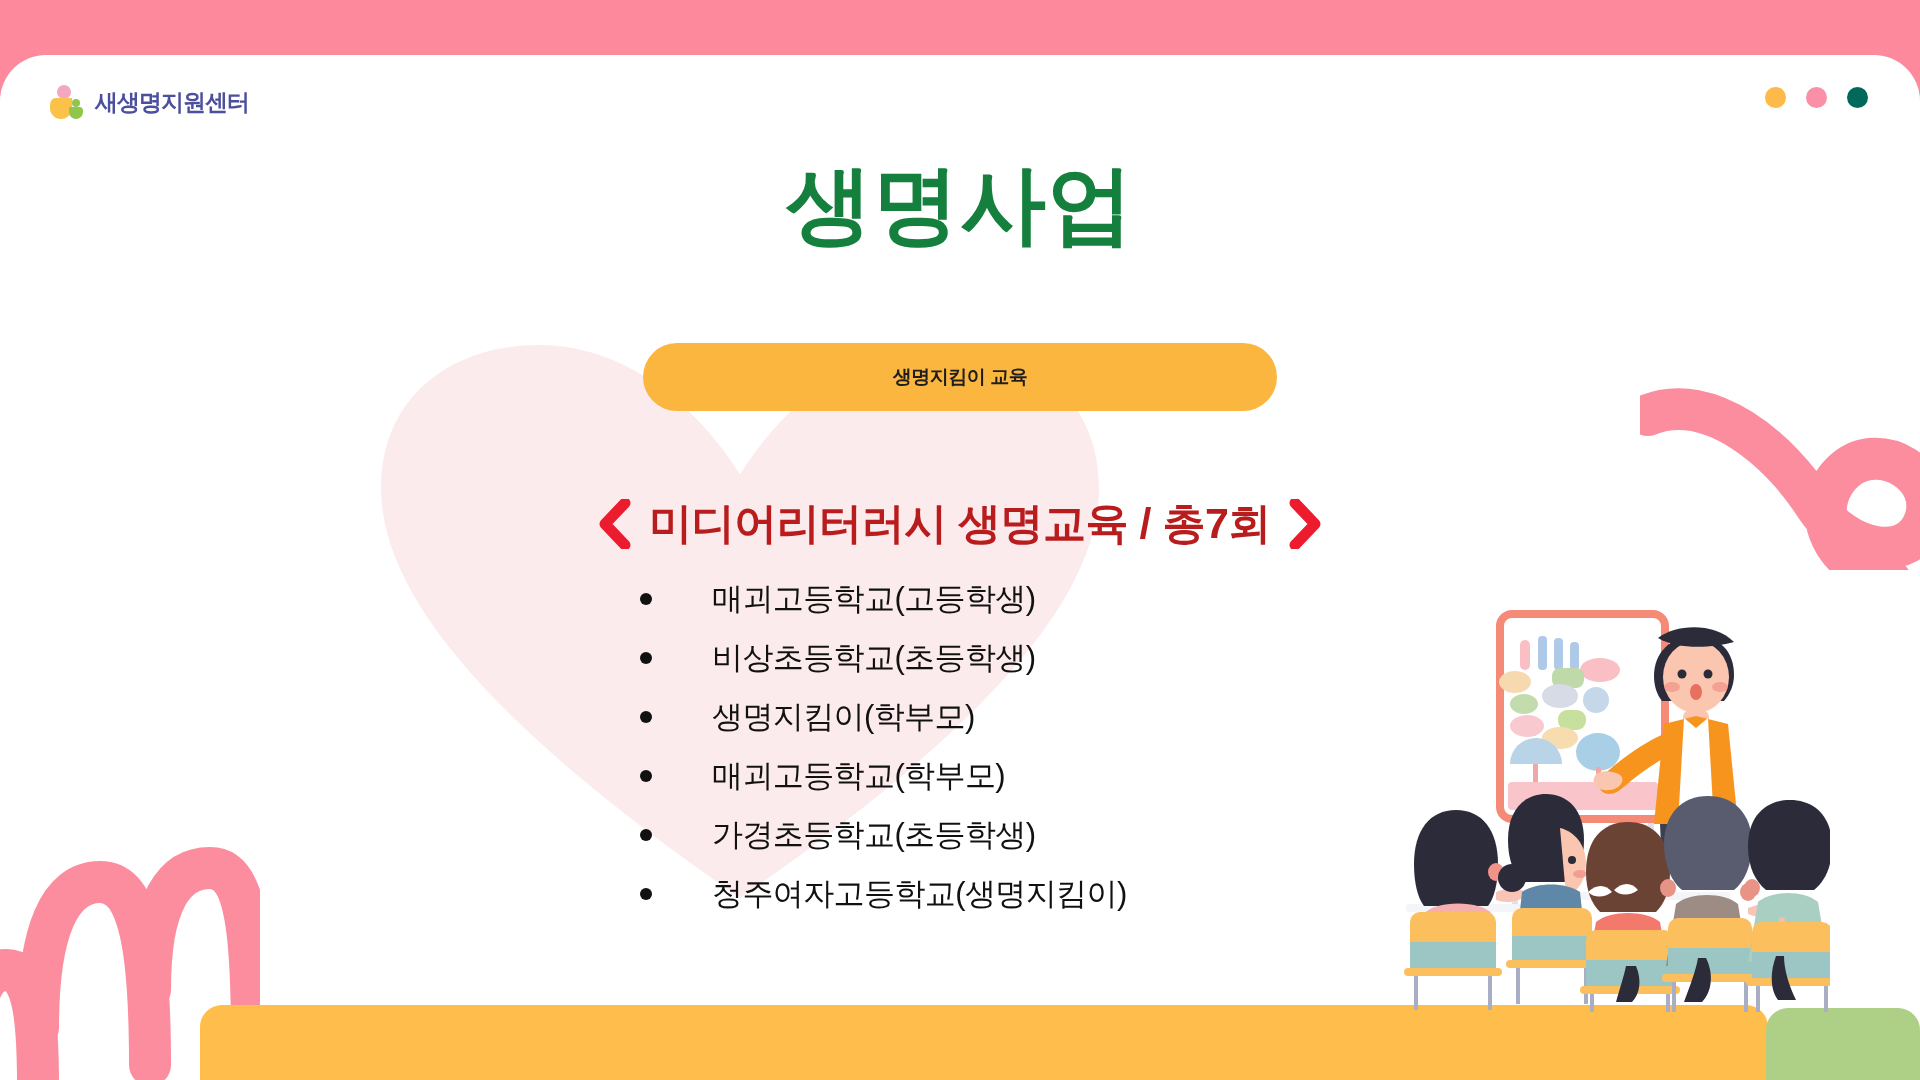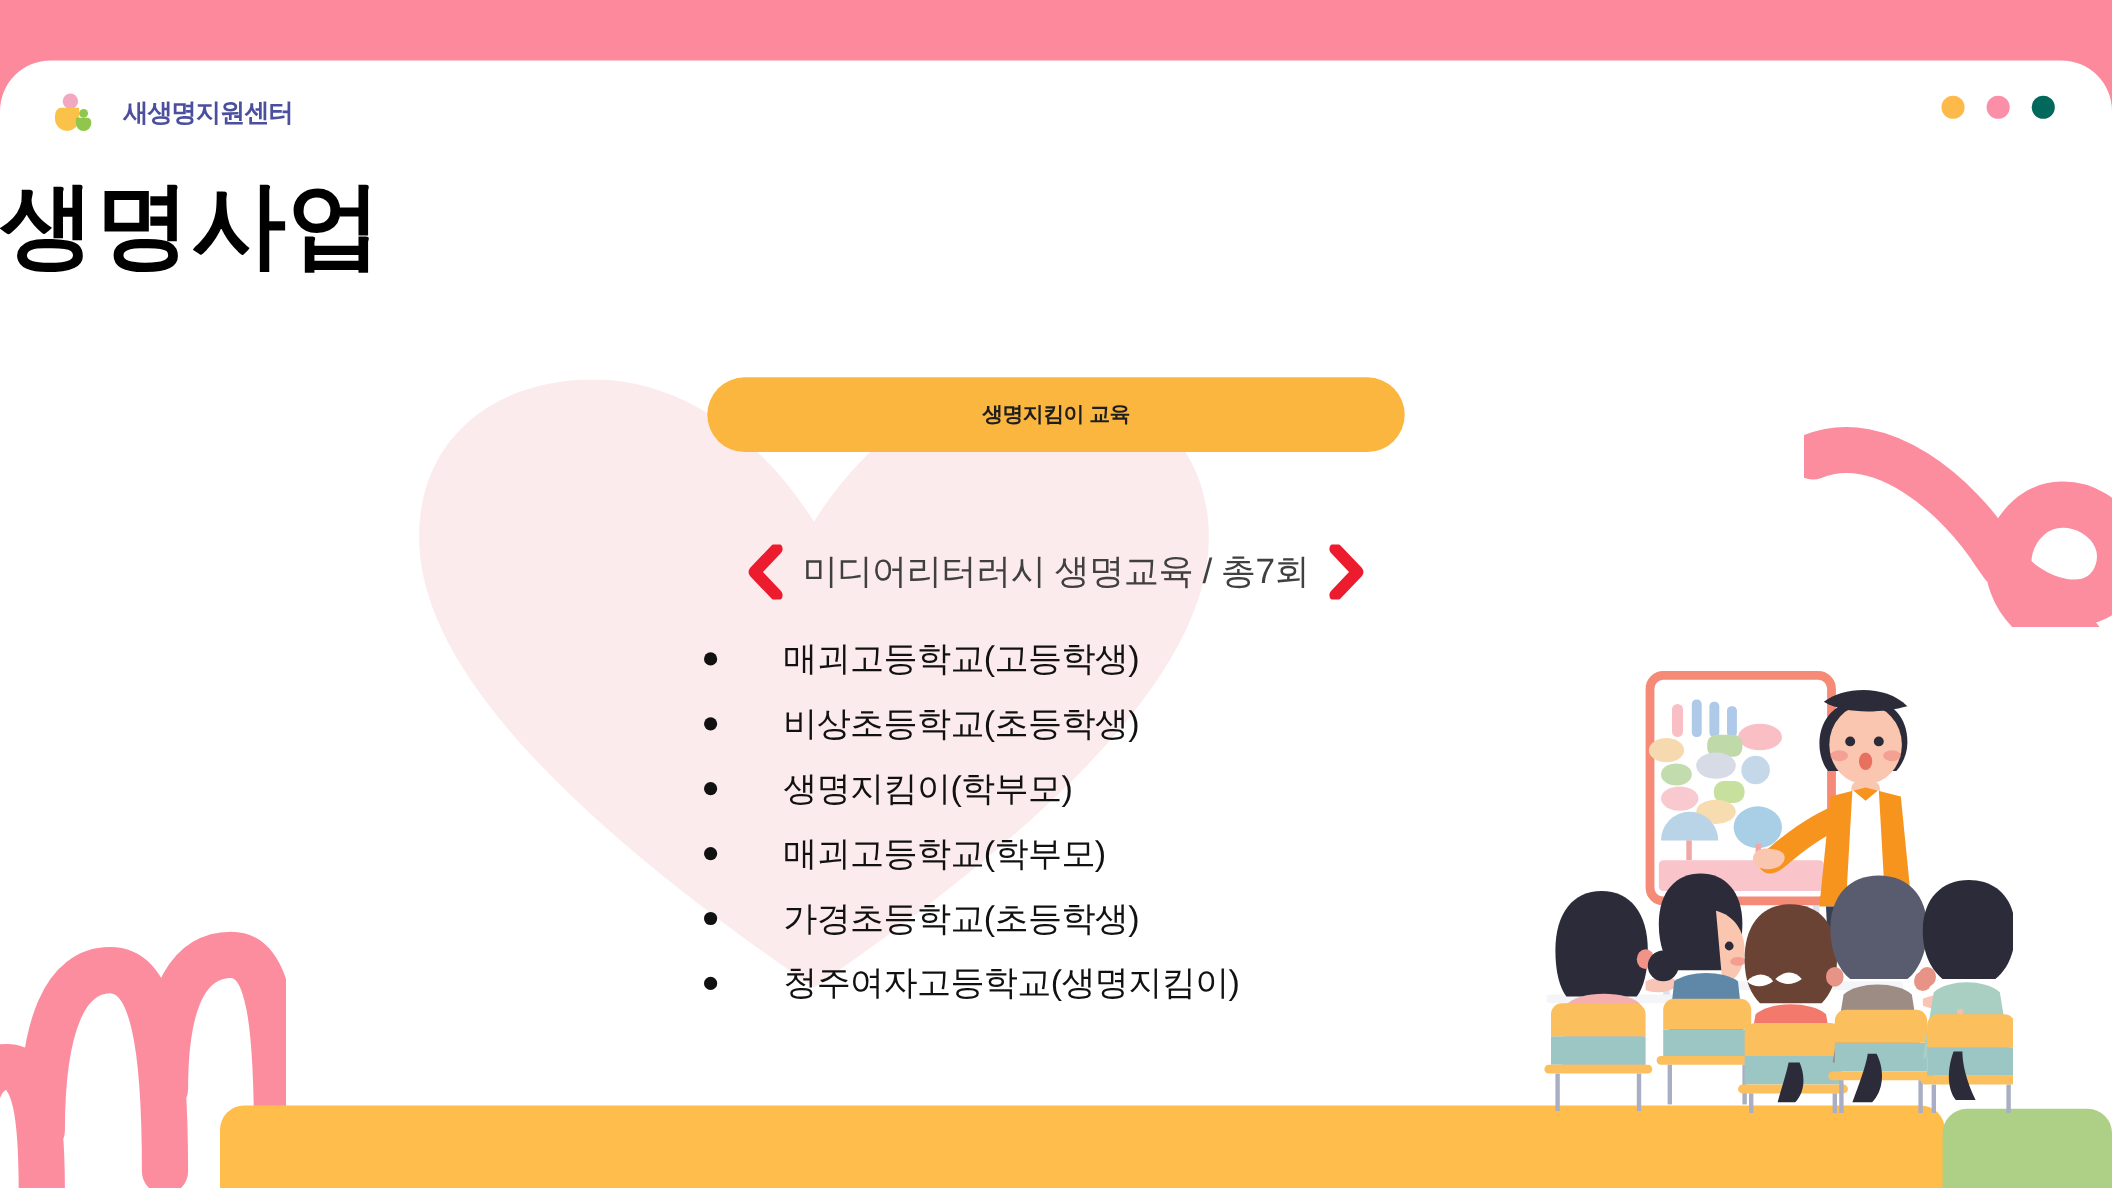--- a/index.html
+++ b/index.html
@@ -26,21 +26,21 @@
     background:#FFFFFF;
     border-top-left-radius:46px;
     border-top-right-radius:46px;
     overflow:hidden;
   }
 
   
   #brand {
     position:absolute;
     left:48px; top:30px;
-    display:flex; align-items:center; gap:28px;
+    display:flex; align-items:center; gap:11px;
     z-index:40;
   }
   #brand-mark { position:relative; width:36px; height:34px; }
   .mark-head {
     position:absolute; left:9px; top:0;
     width:14px; height:14px; border-radius:50%;
     background:#F2A7C3;
   }
   .mark-body {
     position:absolute; left:2px; top:13px;
@@ -85,23 +85,23 @@
   #heart-bg {
     position:absolute;
     left:370px; top:290px;
     width:740px; height:560px;
     z-index:6;
   }
 
   
   #title {
     position:absolute; left:0; right:0; top:92px;
-    text-align:left;
+    text-align:center;
     font-size:86px; font-weight:700;
-    color:#000000; letter-spacing:1px;
+    color:#15803d; letter-spacing:1px;
     z-index:20;
   }
 
   
   #pill {
     position:absolute;
     left:50%; transform:translateX(-50%);
     top:288px;
     width:634px; height:68px;
     background:#FBB63F;
@@ -114,21 +114,21 @@
 
   
   #subtitle-row {
     position:absolute;
     left:0; right:0; top:440px;
     display:flex; align-items:center; justify-content:center;
     gap:18px; z-index:20;
   }
   .chev { flex:none; }
   #subtitle-text {
-    font-size:32px; font-weight:400; color:#404040;
+    font-size:43px; font-weight:700; color:#b91c1c;
     letter-spacing:-0.5px; white-space:nowrap;
   }
 
   
   #bullets {
     position:absolute;
     left:640px; top:514px;
     z-index:20;
     list-style:none;
   }

